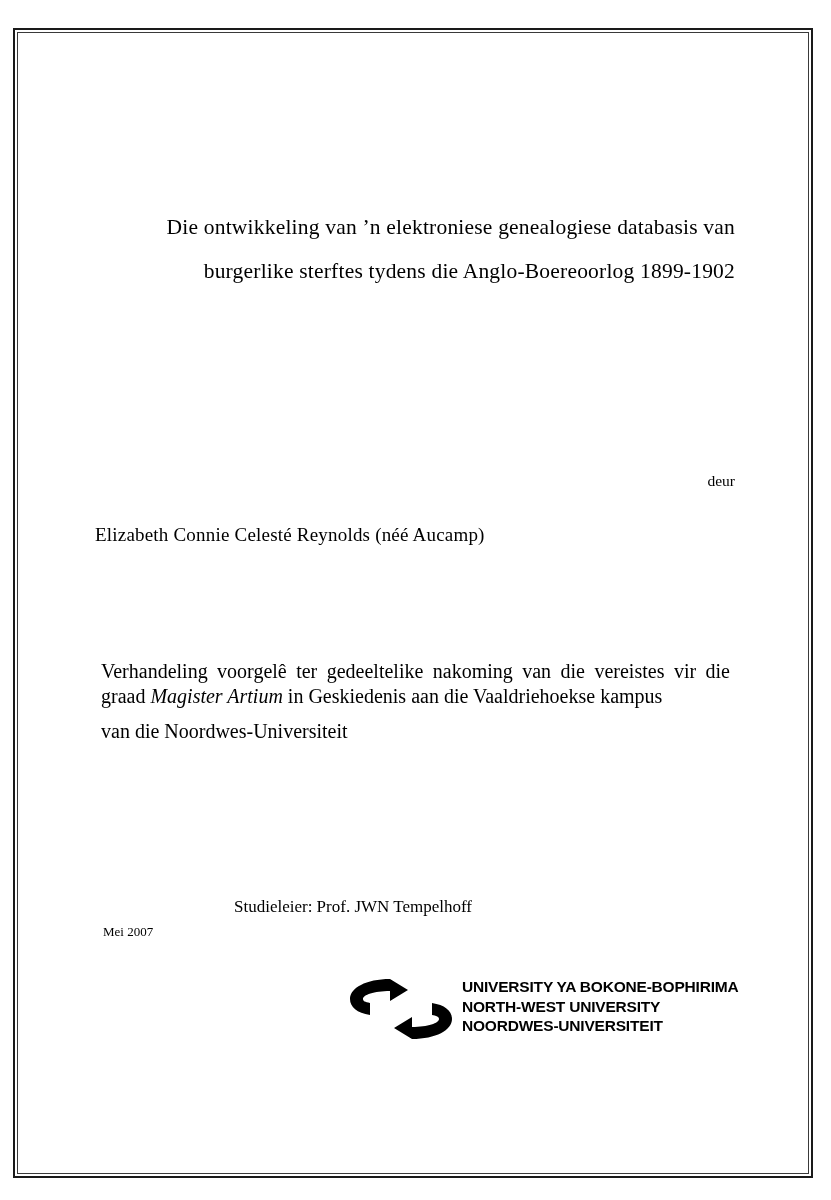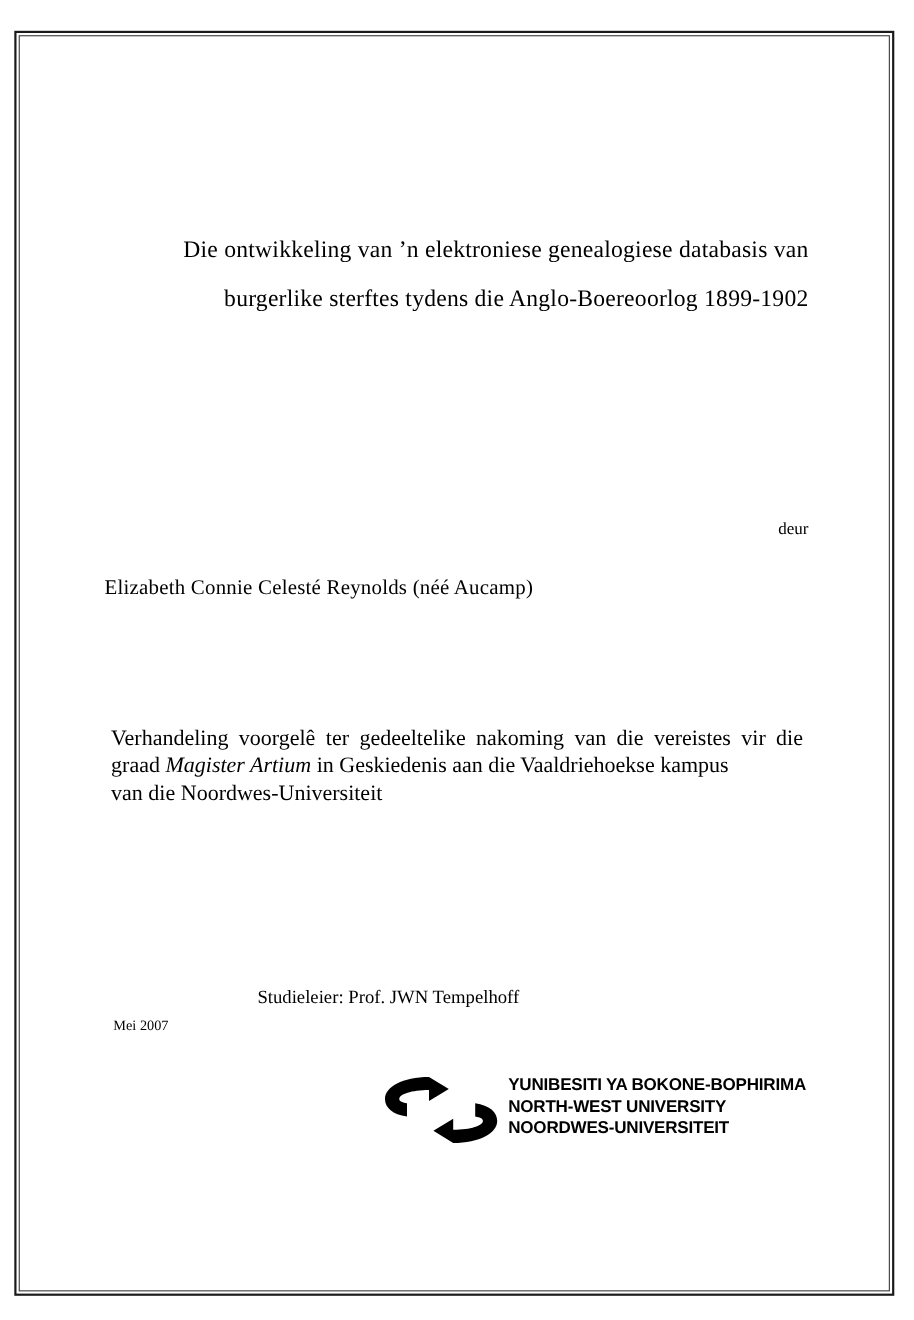--- a/index.html
+++ b/index.html
@@ -82,20 +82,21 @@
     top: 627px;
     left: 6px;
     width: 629px;
     font-size: 20px;
     line-height: 25px;
     text-align: justify;
   }
   .statement .lastline {
     display: block;
     text-align: left;
+    margin-top: 10px;
   }
   .statement em {
     font-style: italic;
   }
   .supervisor {
     position: absolute;
     top: 862px;
     left: 8px;
     width: 500px;
     font-size: 17px;
@@ -168,20 +169,20 @@
     <div class="date">Mei 2007</div>
 
     <div class="logo-block">
       <div class="logo-mark">
         <svg width="110" height="66" viewBox="0 0 110 66" xmlns="http://www.w3.org/2000/svg">
           <path d="M44 3 C20 3 4 12 4 23 C4 31 11 37 24 39 L24 27 C19 26 17 25 17 23 C17 19 28 15 44 15 L44 25 L62 14 L44 3 Z" fill="#000000"></path>
           <path d="M66 63 C90 63 106 54 106 43 C106 35 99 29 86 27 L86 39 C91 40 93 41 93 43 C93 47 82 51 66 51 L66 41 L48 52 L66 63 Z" fill="#000000"></path>
         </svg>
       </div>
       <div class="logo-text">
-        <span>YUNIBESITI YA BOKONE-BOPHIRIMA</span>
+        <span>UNIVERSITY YA BOKONE-BOPHIRIMA</span>
         <span>NORTH-WEST UNIVERSITY</span>
         <span>NOORDWES-UNIVERSITEIT</span>
       </div>
     </div>
 
   </div>
 </div>
 
 </body></html>

